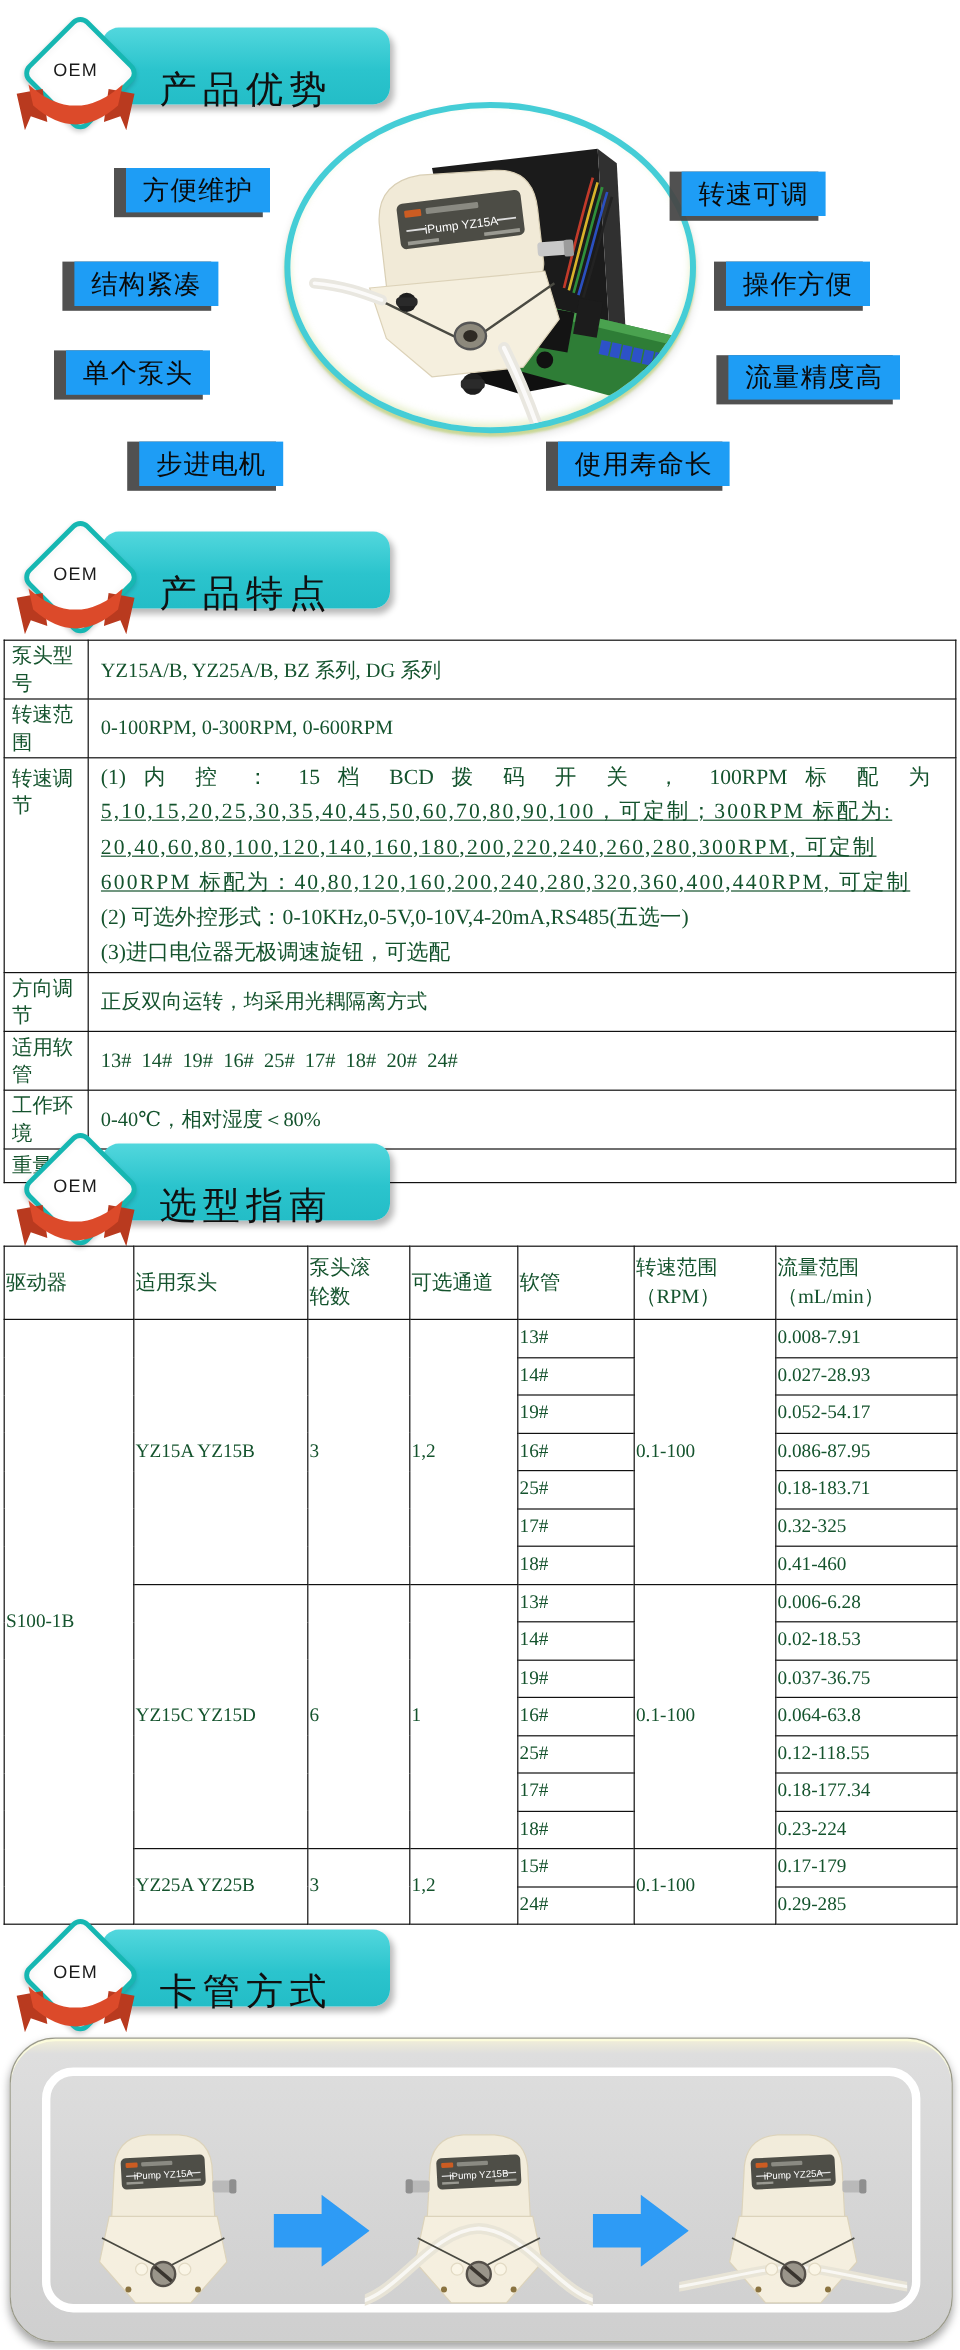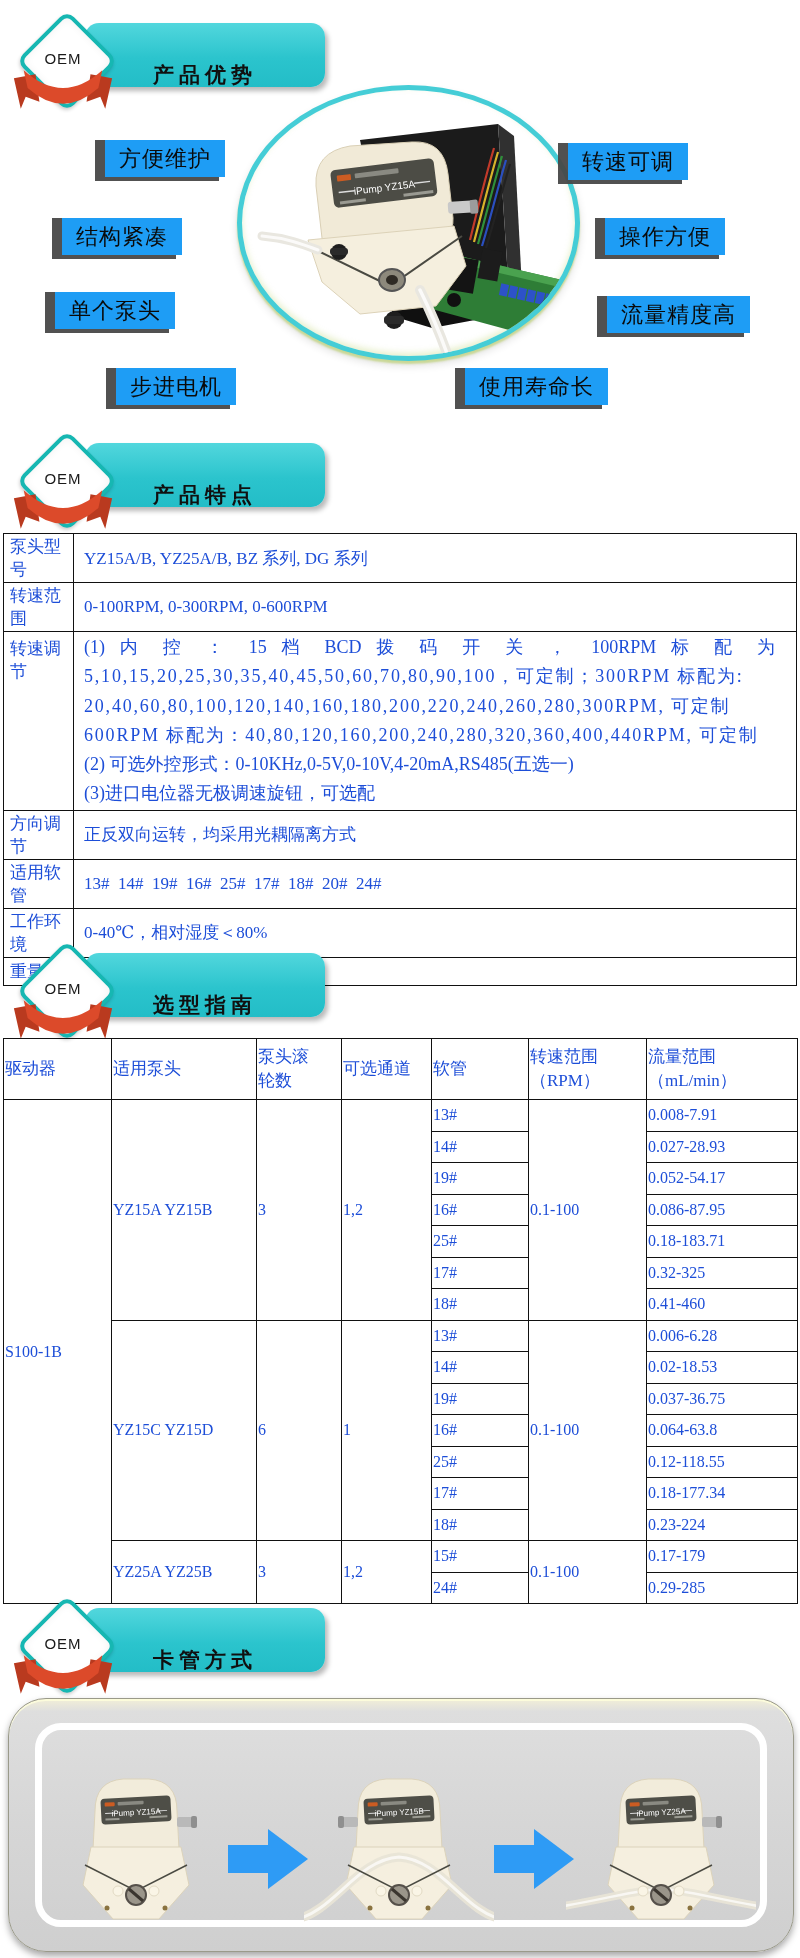--- a/index.html
+++ b/index.html
@@ -4,52 +4,52 @@
 <style>
   html,body{margin:0;padding:0;background:#fff;}
   #canvas{position:relative;width:800px;height:1958px;background:#fff;overflow:hidden;
           font-family:"Liberation Sans","DejaVu Sans",sans-serif;}
 
   
   .section-header{position:absolute;left:0;width:360px;height:112px;}
   .header-bar{position:absolute;left:85px;top:15px;width:240px;height:64px;border-radius:14px;
       background:linear-gradient(180deg,#52d7dd 0%,#2bc4cd 55%,#23bdc7 100%);
       box-shadow:3px 4px 5px rgba(0,0,0,.28);display:flex;align-items:center;justify-content:center;}
-  .header-title{font-size:21px;color:#101010;letter-spacing:5px;font-weight:700;margin-top:40px;}
+  .header-title{font-size:31px;color:#101010;letter-spacing:5px;font-weight:400;margin-top:40px;}
   .diamond{position:absolute;left:31px;top:17px;width:64px;height:64px;background:#fff;
       border:4px solid #16b7b2;border-radius:10px;transform:rotate(45deg);
       box-shadow:1px 2px 4px rgba(0,0,0,.2), inset 0 0 8px rgba(0,0,0,.06);}
   .ribbon{position:absolute;left:8px;top:58px;width:110px;height:44px;}
   .oem-text{position:absolute;left:13px;top:42px;width:100px;text-align:center;
       font-size:15px;letter-spacing:1px;color:#1a1a1a;}
 
   
   .photo-circle{position:absolute;left:237px;top:85px;width:333px;height:266px;border-radius:50%;
       border:5px solid #45cdd6;background:#fff;overflow:hidden;
       box-shadow:0 3px 2px rgba(186,208,106,.65), 0 5px 8px rgba(0,0,0,.12), inset 0 -3px 6px rgba(186,208,106,.35);}
   .photo-circle svg{width:100%;height:100%;display:block;}
   .feat-label{position:absolute;height:37px;line-height:37px;padding:0 14px;background:#1e9df5;
       color:#0a0a0a;font-size:22px;letter-spacing:1px;white-space:nowrap;
       box-shadow:-8px 2px 0 2px rgba(72,72,72,.95);}
 
   
   table{border-collapse:collapse;table-layout:fixed;
-      font-family:"Liberation Serif","DejaVu Serif",serif;color:#1d4ed8;}
+      font-family:"Liberation Serif","DejaVu Serif",serif;color:#14532d;}
   td,th{border:1.5px solid #111;font-weight:normal;}
 
   
   #features-table{position:absolute;left:3px;top:533px;width:794px;}
   #features-table td{font-size:17px;}
   .flabel{width:70px;padding-left:6px;font-size:16px;vertical-align:middle;}
   .flabel.vtop{vertical-align:top;padding-top:5px;}
   .fvalue{padding-left:10px;vertical-align:middle;}
   .fvalue.pre{white-space:pre;}
   .tline{font-size:18px;line-height:29.3px;white-space:nowrap;overflow:hidden;}
   .jline{text-align:justify;text-align-last:justify;padding-right:20px;}
-  .wide{letter-spacing:1.8px;}
+  .wide{letter-spacing:1.8px;text-decoration:underline;}
 
   
   #sel-table{position:absolute;left:3px;top:1038px;width:794px;text-align:left;}
   #sel-table th{height:58px;font-size:17px;}
   #sel-table th div{line-height:24px;}
   #sel-table td{height:28.5px;font-size:16px;}
 
   
   #clamp-figure{position:absolute;left:8px;top:1698px;width:784px;height:252px;border-radius:38px;
       background:linear-gradient(180deg,#f2efd8 0%,#dedede 5%,#d6d6d6 50%,#cfcfcf 100%);

